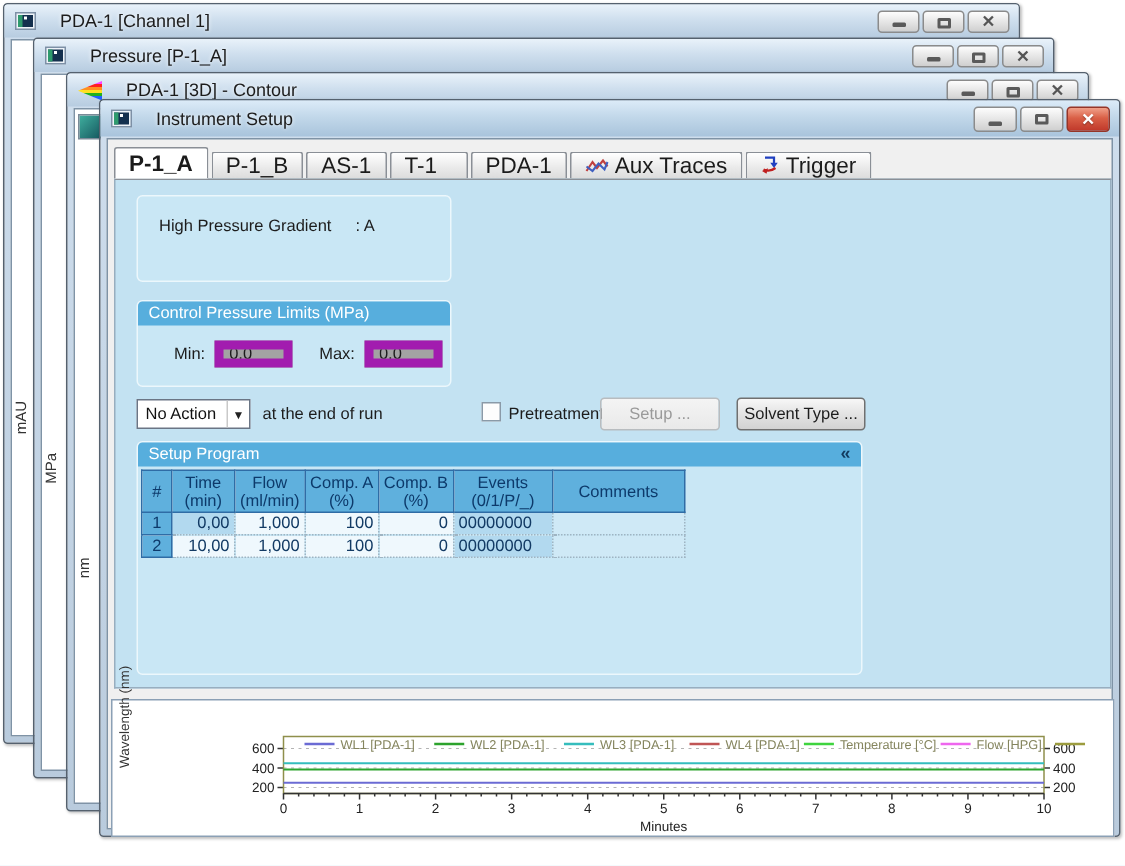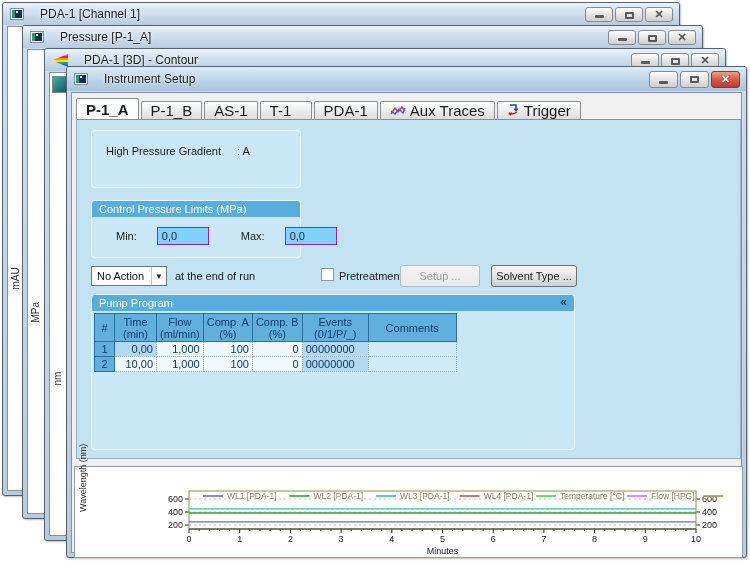--- a/index.html
+++ b/index.html
@@ -43,21 +43,21 @@
   .tabpanel{position:absolute;left:4px;top:26px;width:665px;height:340px;background:#c3e2f2;
        border:1px solid #98aebf;border-top:1px solid #8a8f96;}
 
   
   .grp{position:absolute;background:#c9e7f5;border:1px solid #ecf7fc;border-radius:4px;}
   .grp-h{height:16px;background:#57aedd;color:#fff;font-size:11px;line-height:16px;padding:0 7px;
        border-radius:3px 3px 0 0;display:flex;}
   .grp-h .collapse{margin-left:auto;font-weight:bold;color:#123a5e;font-size:12px;line-height:15px;}
 
   .fieldtxt{font-size:11px;color:#1c1c1c;}
-  .tinput{background:#7dd3fc;border:1px solid #a21caf;font-size:11px;color:#1c1c1c;height:18px;padding:0 4px;}
+  .tinput{background:#a3a3a3;border:6px solid #a21caf;font-size:11px;color:#1c1c1c;height:18px;padding:0 4px;}
   .swatch{width:16px;height:16px;border:1px solid #6a7b8a;outline:1px solid #e8f4fb;}
 
   .combo{position:absolute;width:76px;height:20px;background:#fff;border:1px solid #6a7585;
        display:flex;align-items:center;font-size:11px;color:#111;padding-left:5px;}
   .combo .arr{margin-left:auto;width:15px;height:100%;display:flex;align-items:center;justify-content:center;
        border-left:1px solid #c9c9c9;font-size:8px;color:#222;}
   .pushbtn{position:absolute;height:22px;border:1px solid #707070;border-radius:3px;font-size:11px;color:#1c1c1c;
        background:linear-gradient(#f7f7f7,#e3e3e3 50%,#d2d2d2);display:flex;align-items:center;justify-content:center;}
   .pushbtn.disabled{color:#9a9a9a;border-color:#b8bcbf;background:linear-gradient(#f4f4f4,#e9e9e9);}
   .chk{position:absolute;width:13px;height:13px;background:#fdfdfd;border:1px solid #8a9aa8;}
@@ -222,21 +222,21 @@
 
         <div class="grp" style="left:14px;top:10px;width:210px;height:58px;">
           <div style="display:flex;padding:14px 0 0 14px;">
             <span class="fieldtxt">High Pressure Gradient</span>
             <span class="fieldtxt" style="margin-left:16px;">: A</span>
           </div>
         </div>
 
         <div class="grp" style="left:14px;top:80px;width:210px;height:58px;">
           <div class="grp-h">Control Pressure Limits (MPa)</div>
-          <div style="display:flex;align-items:center;padding:10px 0 0 24px;gap:20px;">
+          <div style="display:flex;align-items:center;padding:10px 0 0 24px;gap:6px;">
             <span class="fieldtxt">Min:</span>
             <input class="tinput" style="width: 52px;" value="0,0">
             <span class="fieldtxt" style="margin-left:12px;">Max:</span>
             <input class="tinput" style="width: 52px;" value="0,0">
           </div>
         </div>
 
 
         <div class="combo" style="left:14px;top:146px;">
           <span>No Action</span>
@@ -247,21 +247,21 @@
         <span class="fieldtxt" style="position:absolute;left:262px;top:150px;">Pretreatment</span>
         <div class="pushbtn disabled" style="left:323px;top:145px;width:80px;">
           <span>Setup ...</span>
         </div>
         <div class="pushbtn" style="left:414px;top:145px;width:86px;">
           <span>Solvent Type ...</span>
         </div>
 
         <div class="grp" style="left:14px;top:174px;width:484px;height:156px;">
           <div class="grp-h">
-            <span>Pump Program</span>
+            <span>Setup Program</span>
             <span class="collapse">«</span>
           </div>
           <table class="pump" style="margin:2px 0 0 2px;">
             <colgroup>
                 <col style="width:20px">
                 <col style="width:42px">
                 <col style="width:44px">
                 <col style="width:42px">
                 <col style="width:42px">
                 <col style="width:66px">

